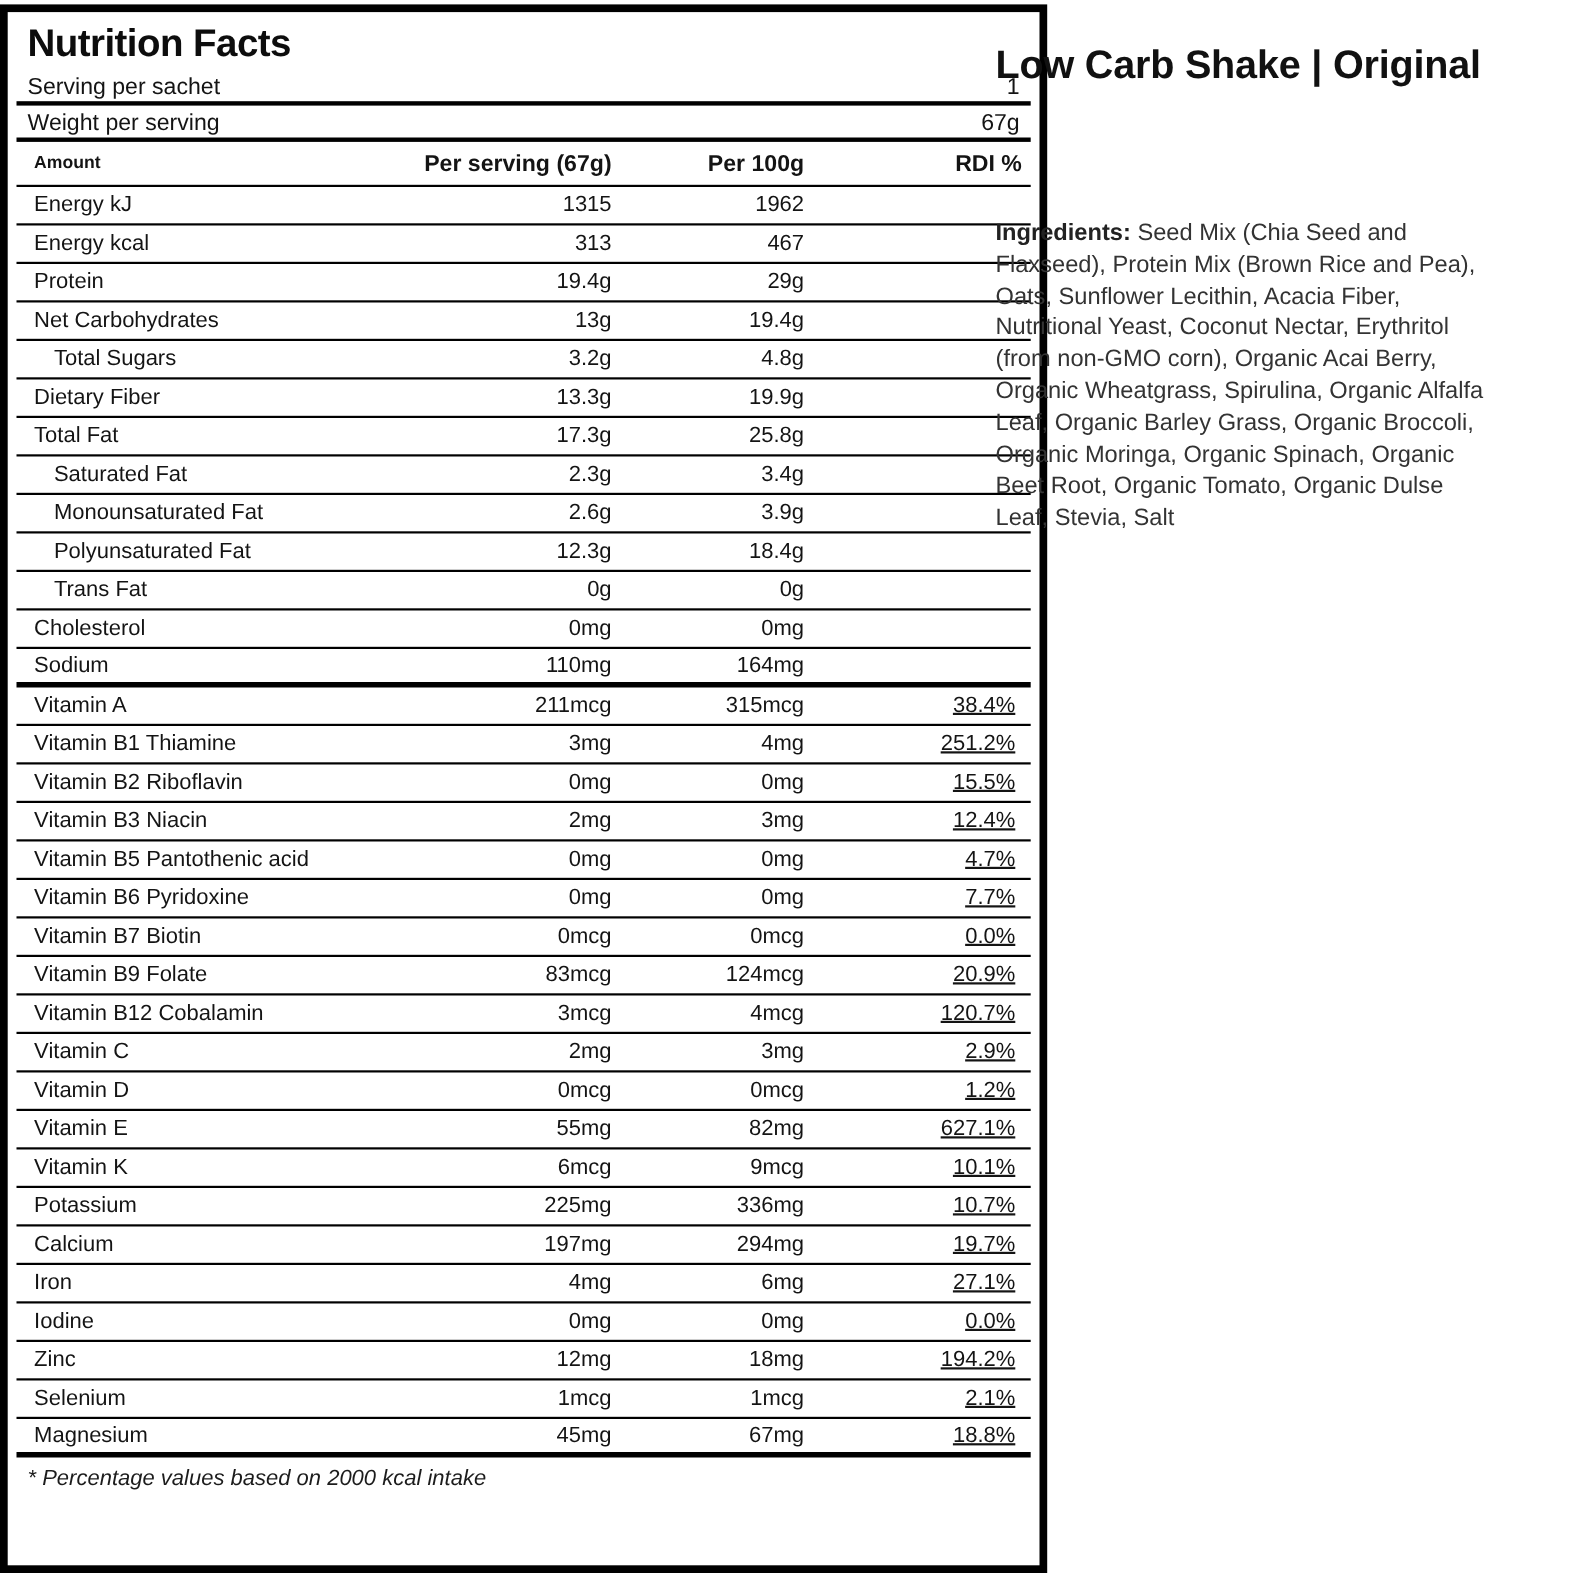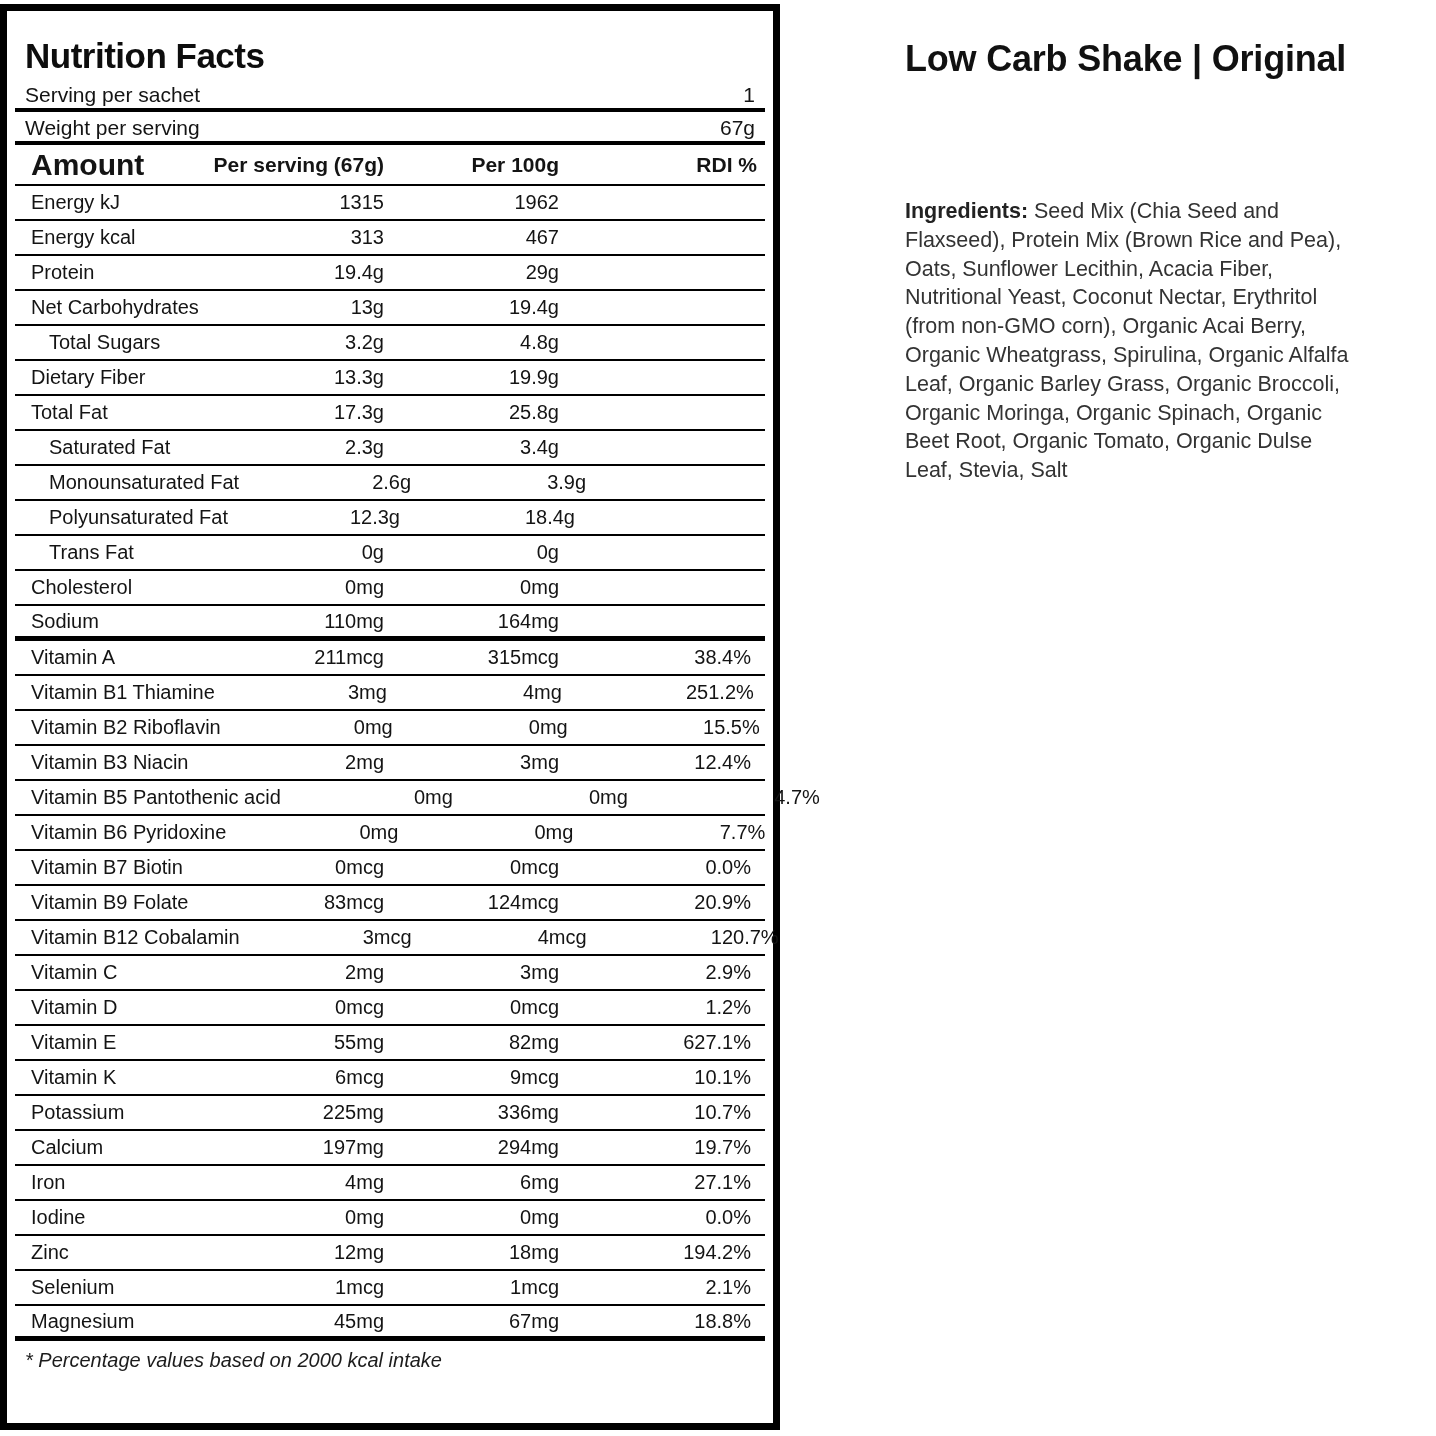--- a/index.html
+++ b/index.html
@@ -14,24 +14,24 @@
     font-family:"Liberation Sans","DejaVu Sans",sans-serif;
     color:var(--ink);
     position:relative;
     overflow:hidden;
   }
 
   
   .nutrition-panel{
     position:absolute;
     left:0; top:4px;
-    width:780px; height:1426px;
+    width:952px; height:1426px;
     border:7px solid var(--line);
     background:var(--bg);
-    padding:16px 8px;
+    padding:0 8px;
   }
   .nf-title{
     font-size:35px;
     font-weight:bold;
     letter-spacing:-0.5px;
     padding:9px 10px 3px 10px;
     color:#0d0d0d;
   }
   .kv-row{
     display:flex;
@@ -53,30 +53,30 @@
     padding:0 8px 0 16px;
     white-space:nowrap;
   }
   .header-row{
     height:41px;
     border-bottom:2px solid var(--line);
     font-weight:bold;
     font-size:21px;
   }
   .header-row .hc{ text-align:right; }
-  .header-row .hc1{ text-align:left; font-size:30px; }
+  .header-row .hc1{ text-align:left; font-size:16px; }
 
   .row{
     height:35px;
     border-bottom:2px solid var(--line);
     font-size:20px;
   }
   .row .c1{ text-align:left; }
   .row .c2,.row .c3,.row .c4{ text-align:right; }
-  .row .c4{ padding-right:6px; }
+  .row .c4{ padding-right:6px;text-decoration:underline; }
   .row.indent .c1{ padding-left:18px; }
   .rows .row:last-child{ border-bottom-width:5px; }
 
   .section-header{
     display:flex;
     align-items:center;
     height:40px;
     border-bottom:5px solid var(--line);
     font-size:22px;
     font-weight:bold;

